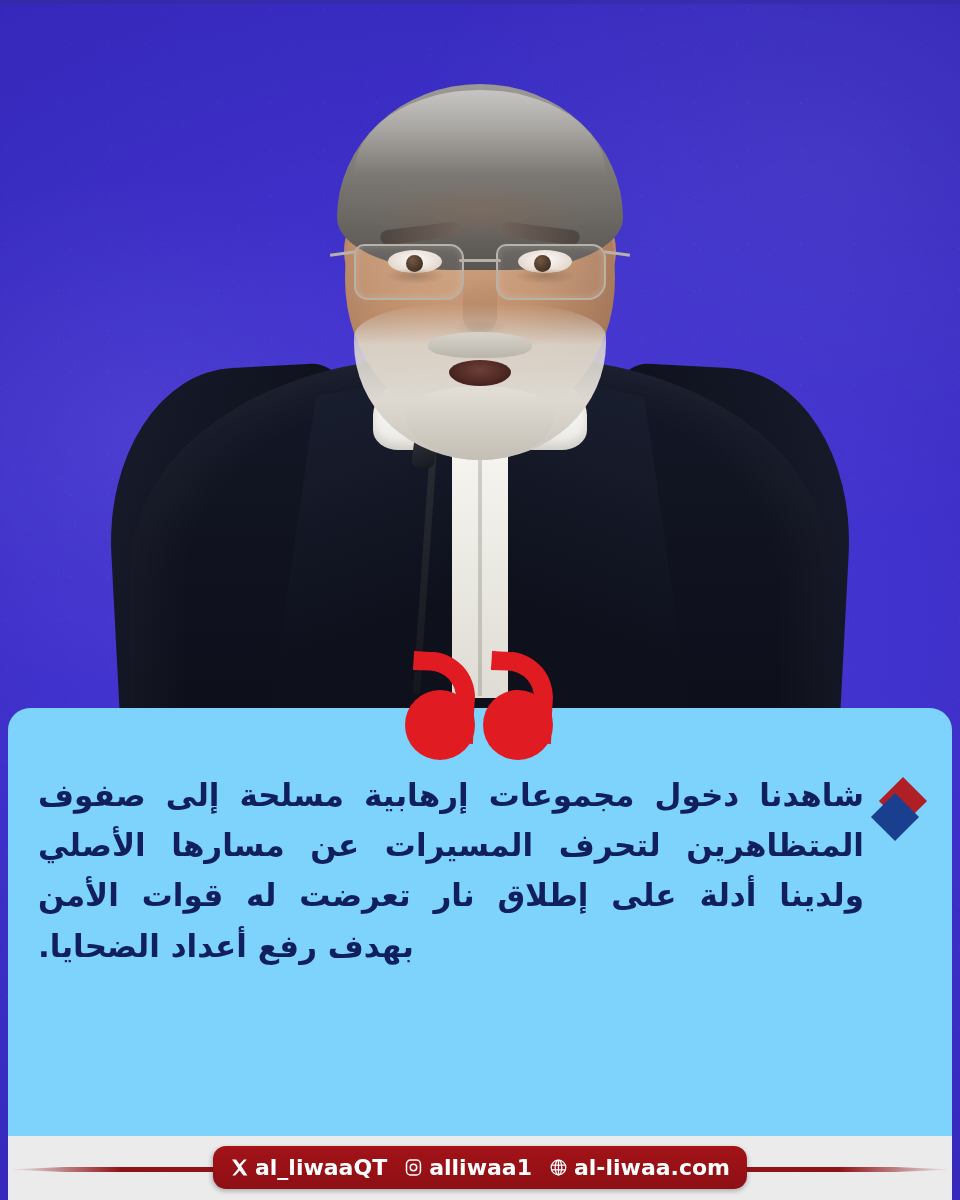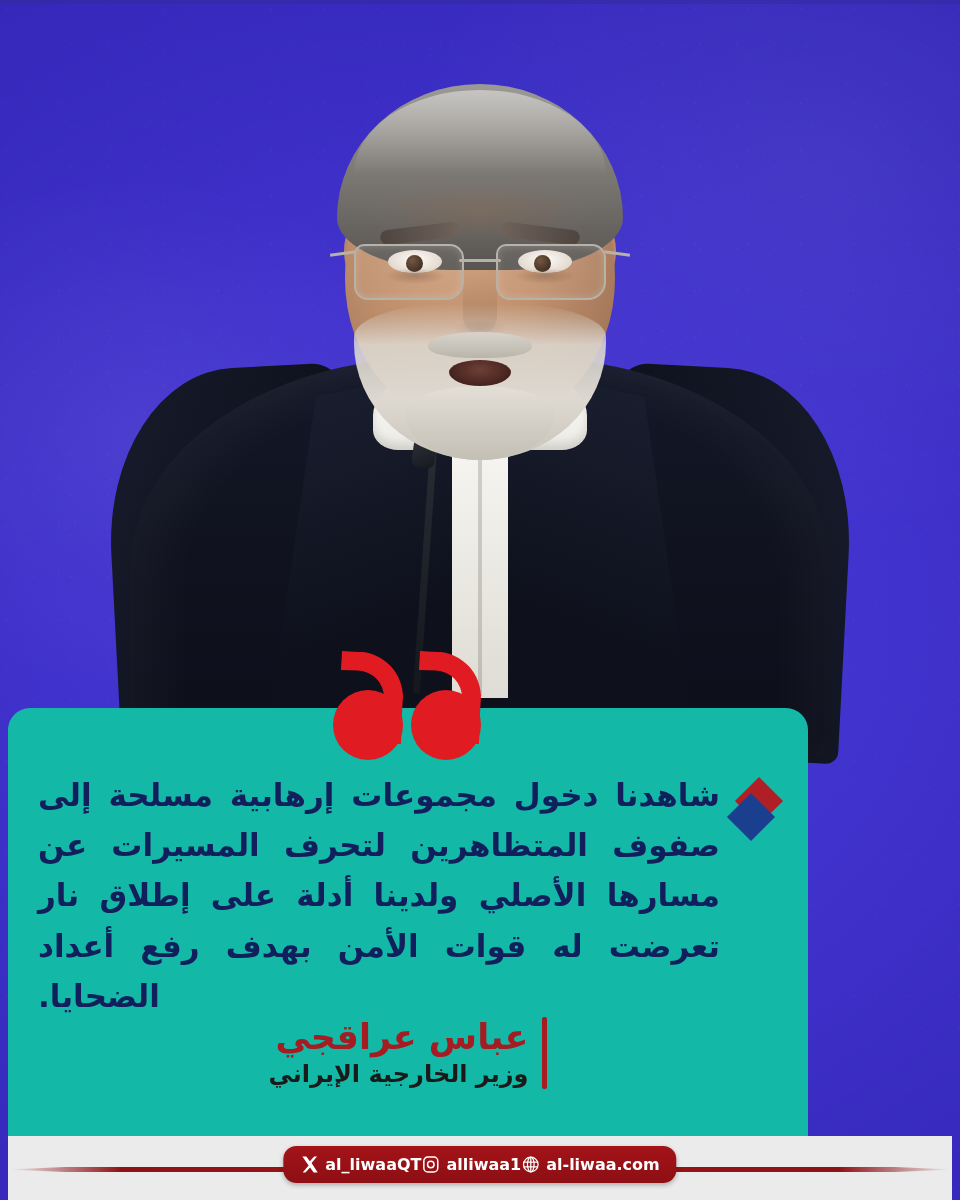--- a/index.html
+++ b/index.html
@@ -157,22 +157,22 @@
     width:252px;height:156px;
     background:linear-gradient(180deg,rgba(225,221,213,0) 0%,rgba(222,218,210,.86) 26%,#ddd9d1 62%,#c9c4ba 100%);
     border-radius:40% 40% 52% 52%/22% 22% 78% 78%;
   }
   .beard-chin{position:absolute;left:50%;top:318px;transform:translateX(-50%);
     width:150px;height:74px;border-radius:50%/38% 38% 62% 62%;
     background:linear-gradient(180deg,#e3dfd7,#c4bfb5);}
 
   
   .card{
-    position:absolute;left:8px;top:708px;width:800px;height:428px;
-    background:#14b8a6;border-radius:22px 22px 0 0;
+    position:absolute;left:8px;top:708px;width:944px;height:428px;
+    background:#7dd3fc;border-radius:22px 22px 0 0;
   }
 
   .quote-marks{
     position:absolute;left:0;right:0;top:-56px;height:110px;
     display:flex;justify-content:center;align-items:flex-start;gap:6px;
     pointer-events:none;
   }
   .qm{position:relative;width:72px;height:108px;}
   .qm .ball{position:absolute;left:0;bottom:0;width:70px;height:70px;border-radius:50%;background:#e01b22;}
   .qm .tail{position:absolute;right:2px;top:0;width:44px;height:72px;
@@ -231,25 +231,25 @@
 
   
   .footer{position:absolute;left:8px;right:8px;bottom:0;height:64px;background:#ebebeb;}
   .footer-line{
     position:absolute;left:0;right:0;top:31px;height:5px;
     background:linear-gradient(90deg,rgba(150,20,24,0) 0%,#8d1317 12%,#9d1419 50%,#8d1317 88%,rgba(150,20,24,0) 100%);
     clip-path:polygon(0 50%,6% 0,94% 0,100% 50%,94% 100%,6% 100%);
   }
   .social-pill{
     position:absolute;left:50%;top:10px;transform:translateX(-50%);
-    display:flex;align-items:center;gap:0;
+    display:flex;align-items:center;gap:17px;
     background:linear-gradient(180deg,#a31318 0%,#8d0f14 100%);
     border-radius:13px;padding:9px 17px;
     box-shadow:0 2px 5px rgba(0,0,0,.28);
-    color:#fff;font-size:16px;font-weight:600;white-space:nowrap;
+    color:#fff;font-size:22px;font-weight:600;white-space:nowrap;
   }
   .social-item{display:flex;align-items:center;gap:6px;}
   .ic{display:inline-block;flex:0 0 auto;}
   .ic svg{display:block;}
 </style>
 </head>
 <body>
 
 <div class="canvas">
 
@@ -318,27 +318,20 @@
     <div class="diamond-mark">
       <div class="d red"></div>
       <div class="d blue"></div>
     </div>
 
     <div class="quote-text">شاهدنا دخول مجموعات إرهابية مسلحة إلى صفوف المتظاهرين لتحرف المسيرات عن مسارها الأصلي ولدينا أدلة على إطلاق نار تعرضت له قوات الأمن بهدف رفع أعداد الضحايا.</div>
 
     <div class="attribution">
 
 
-      <div class="names">
-        <div class="name-bar"></div>
-        <div class="name-block">
-          <div class="person-name">عباس عراقجي</div>
-          <div class="person-title">وزير الخارجية الإيراني</div>
-        </div>
-      </div>
 
     </div>
   </div>
 
   <div class="footer">
     <div class="footer-line"></div>
 
     <div class="social-pill">
 
       <div class="social-item">

